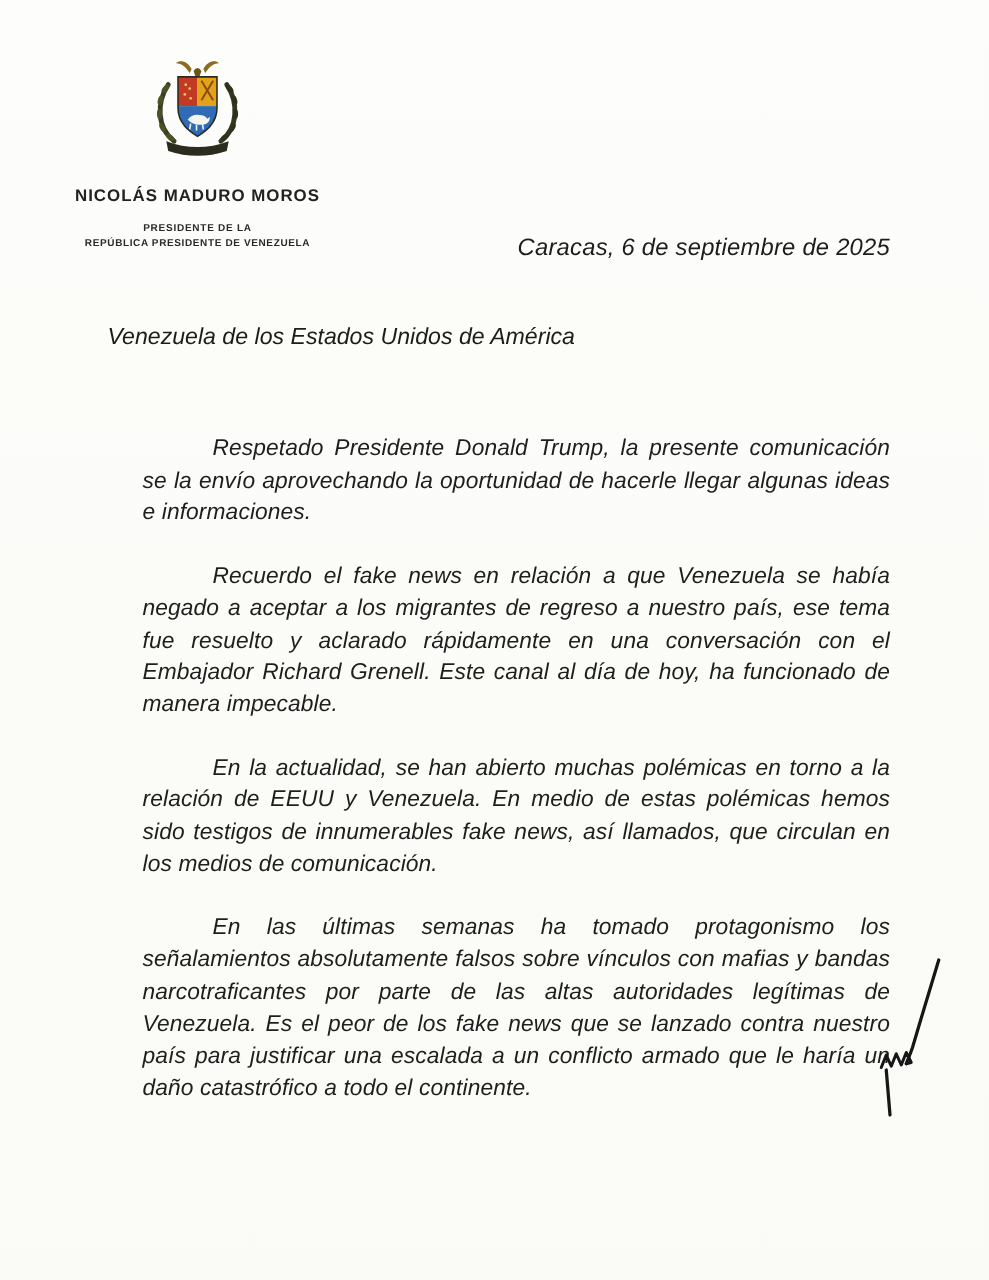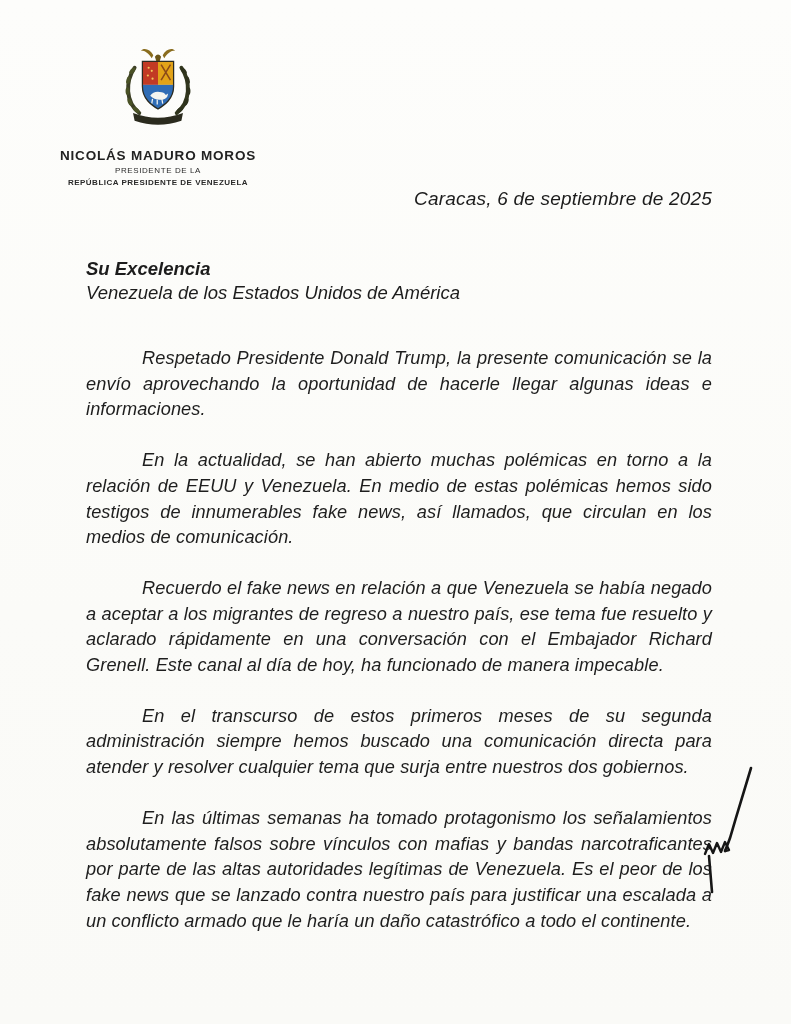--- a/index.html
+++ b/index.html
@@ -33,24 +33,24 @@
   }
   .lh-name {
     font-weight: bold;
     font-size: 13.5px;
     letter-spacing: 0.8px;
     color: #222;
     white-space: nowrap;
     text-align: center;
   }
   .lh-sub1 {
-    font-weight: normal;
+    font-weight: bold;
     font-size: 8px;
     letter-spacing: 0.6px;
-    margin-top: 3px;
+    margin-top: 14px;
     color: #2a2a2a;
   }
   .lh-sub2 {
     font-weight: bold;
     font-size: 8px;
     letter-spacing: 0.5px;
     margin-top: 3px;
     color: #2a2a2a;
     white-space: nowrap;
   }
@@ -89,20 +89,21 @@
     font-style: italic;
     font-size: 18.2px;
     line-height: 25.7px;
     letter-spacing: 0.1px;
     color: #1e1e1e;
   }
   .body-text p {
     text-indent: 56px;
     text-align: justify;
     margin-bottom: 25px;
+    margin-left: 28px;
   }
 
   
   .pen-mark {
     position: absolute;
     left: 693px;
     top: 762px;
     width: 72px;
     height: 150px;
   }
@@ -161,29 +162,27 @@
       <path d="M18 88 Q50 100 82 88 L80 98 Q50 108 20 98 Z" fill="#2b2b1e"></path>
     </svg>
     <div class="lh-name">NICOLÁS MADURO MOROS</div>
     <div class="lh-sub1">PRESIDENTE DE LA</div>
     <div class="lh-sub2">REPÚBLICA PRESIDENTE DE VENEZUELA</div>
   </div>
 
   <div class="dateline">Caracas, 6 de septiembre de 2025</div>
 
   <div class="recipient">
-    <div class="bold">Su Excelencia</div>
     <div>Venezuela de los Estados Unidos de América</div>
   </div>
 
   <div class="body-text">
     <p>Respetado Presidente Donald Trump, la presente comunicación se la envío aprovechando la oportunidad de hacerle llegar algunas ideas e informaciones.</p>
+    <p>Recuerdo el fake news en relación a que Venezuela se había negado a aceptar a los migrantes de regreso a nuestro país, ese tema fue resuelto y aclarado rápidamente en una conversación con el Embajador Richard Grenell. Este canal al día de hoy, ha funcionado de manera impecable.</p>
     <p>En la actualidad, se han abierto muchas polémicas en torno a la relación de EEUU y Venezuela. En medio de estas polémicas hemos sido testigos de innumerables fake news, así llamados, que circulan en los medios de comunicación.</p>
-    <p>Recuerdo el fake news en relación a que Venezuela se había negado a aceptar a los migrantes de regreso a nuestro país, ese tema fue resuelto y aclarado rápidamente en una conversación con el Embajador Richard Grenell. Este canal al día de hoy, ha funcionado de manera impecable.</p>
-    <p>En el transcurso de estos primeros meses de su segunda administración siempre hemos buscado una comunicación directa para atender y resolver cualquier tema que surja entre nuestros dos gobiernos.</p>
     <p>En las últimas semanas ha tomado protagonismo los señalamientos absolutamente falsos sobre vínculos con mafias y bandas narcotraficantes por parte de las altas autoridades legítimas de Venezuela. Es el peor de los fake news que se lanzado contra nuestro país para justificar una escalada a un conflicto armado que le haría un daño catastrófico a todo el continente.</p>
   </div>
 
   <svg class="pen-mark" viewBox="0 0 72 150" xmlns="http://www.w3.org/2000/svg">
     <path d="M58 6 C52 26 44 52 37 76 C35 82 33 86 32 89" fill="none" stroke="#161616" stroke-width="2.6" stroke-linecap="round"></path>
     <path d="M12 92 L16 82 L20 91 L24 81 L28 90 L32 80 L36 88 L32 89" fill="none" stroke="#161616" stroke-width="2.4" stroke-linecap="round" stroke-linejoin="round"></path>
     <path d="M16 94 C17 106 18 118 19 130" fill="none" stroke="#161616" stroke-width="2.6" stroke-linecap="round"></path>
   </svg>
 
 </div>

